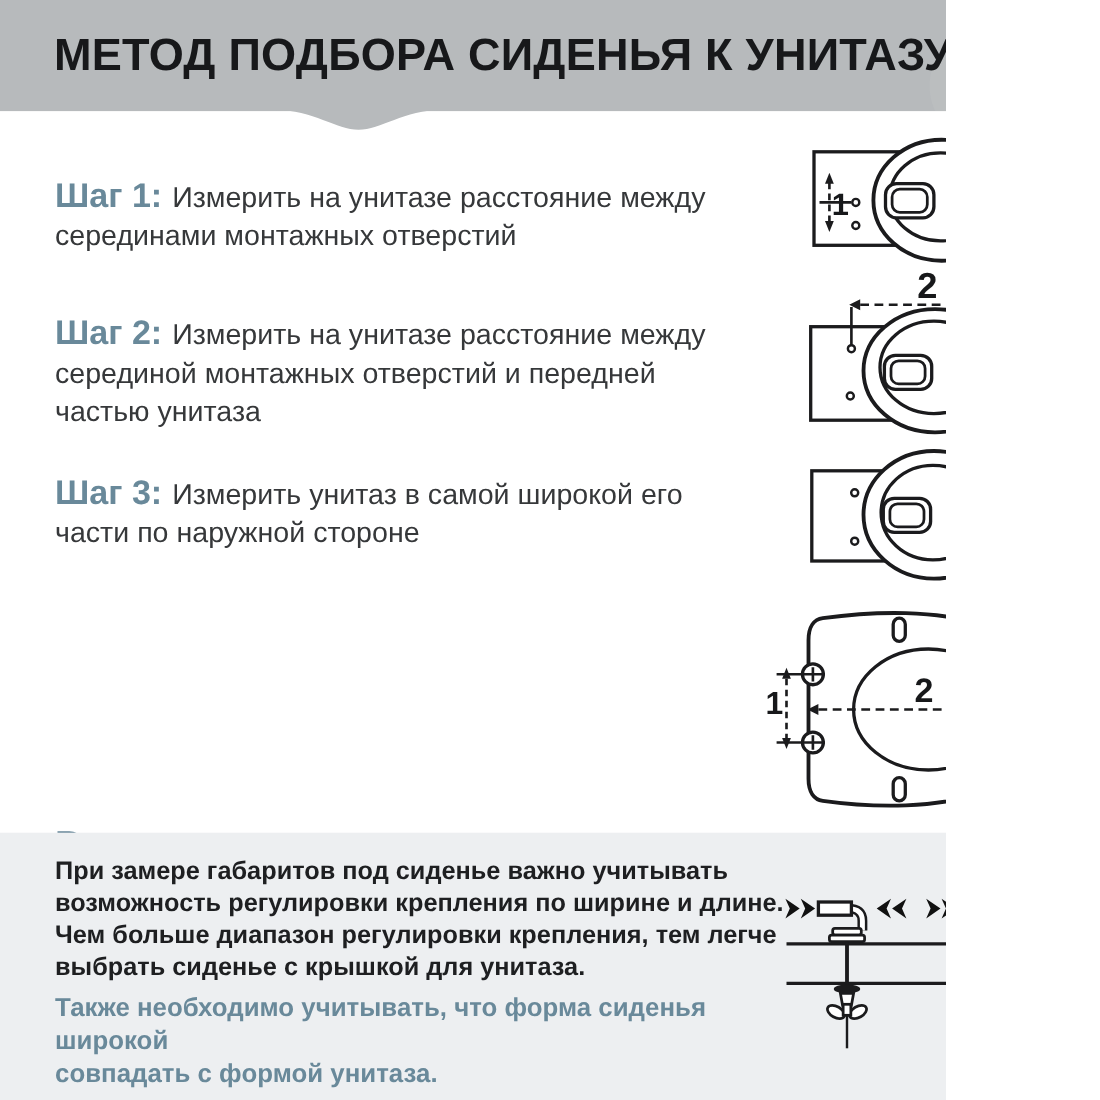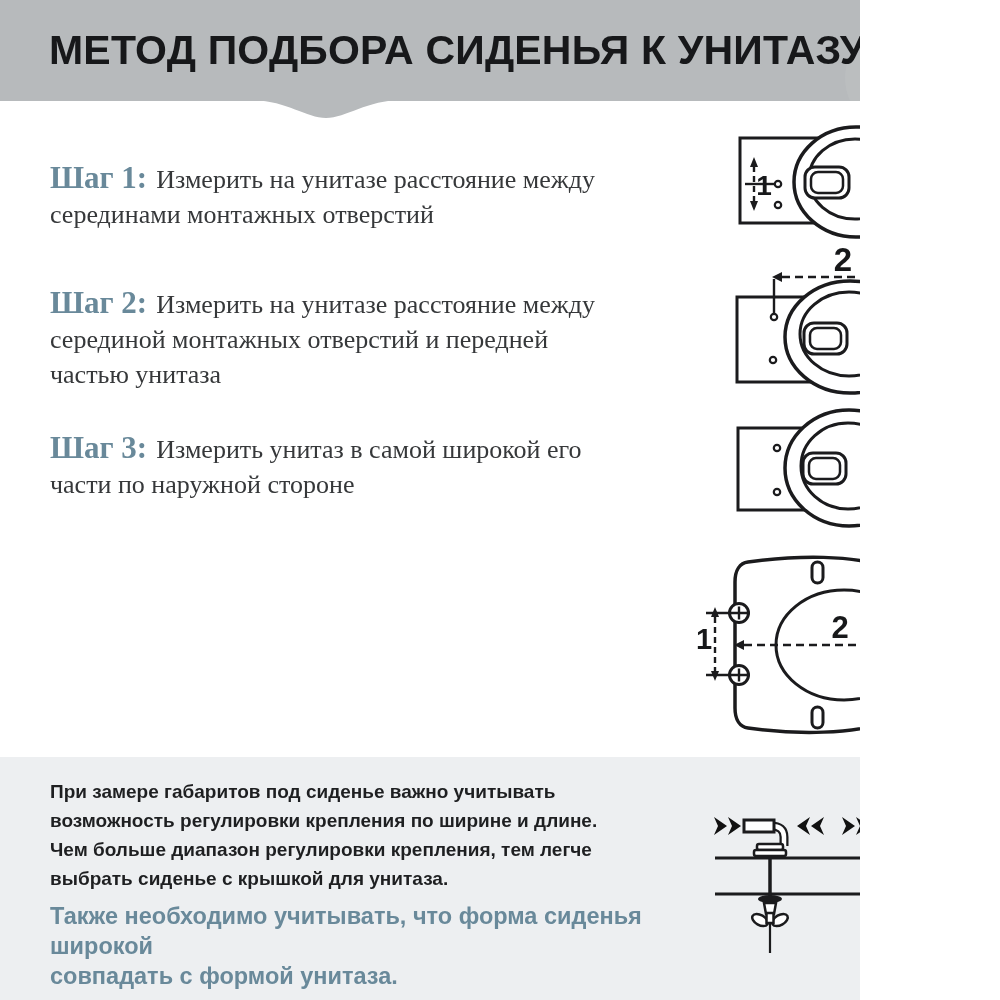--- a/index.html
+++ b/index.html
@@ -12,29 +12,29 @@
   html,body{margin:0;padding:0;background:#fff;}
   .page{
     position:relative;width:860px;height:1000px;background:#fff;overflow:hidden;
     font-family:"Liberation Sans","DejaVu Sans",sans-serif;
   }
   .header-svg{position:absolute;left:0;top:0;display:block;}
   .title{
     position:absolute;left:49px;top:27px;margin:0;
     font-size:41px;font-weight:bold;color:#17181a;letter-spacing:.2px;white-space:nowrap;
   }
-  .step{position:absolute;left:50px;width:650px;margin:0;font-size:26px;line-height:35px;color:var(--body);font-family:Liberation Serif, serif;}
+  .step{position:absolute;left:50px;width:650px;margin:0;font-size:26px;line-height:35px;color:var(--body);}
   .step-label{font-size:31px;font-weight:bold;color:var(--accent);margin-right:9px;}
   .step-text{white-space:pre-line;}
   .s1{top:160px}.s2{top:285px}.s3{top:430px}.s4{top:549px}
   .attn{position:absolute;left:50px;top:748px;margin:0;font-size:34px;line-height:40px;font-weight:bold;color:var(--accent);}
   .panel{position:absolute;left:0;top:757px;width:1000px;height:243px;background:var(--panel-bg);}
   .panel-text{
     position:absolute;left:50px;top:20px;width:665px;margin:0;
-    font-size:19px;font-weight:bold;line-height:29px;color:#1e1f21;white-space:pre-line;
+    font-size:23px;font-weight:bold;line-height:29px;color:#1e1f21;white-space:pre-line;
   }
   .panel-note{
     position:absolute;left:50px;top:144px;width:665px;margin:0;
     font-size:23.5px;font-weight:bold;line-height:30px;color:var(--accent);white-space:pre-line;
   }
   .fig{position:absolute;display:block;}
   #fig1{left:710px;top:105px}
   #fig2{left:710px;top:245px}
   #fig3{left:710px;top:395px}
   #fig4{left:690px;top:545px}

